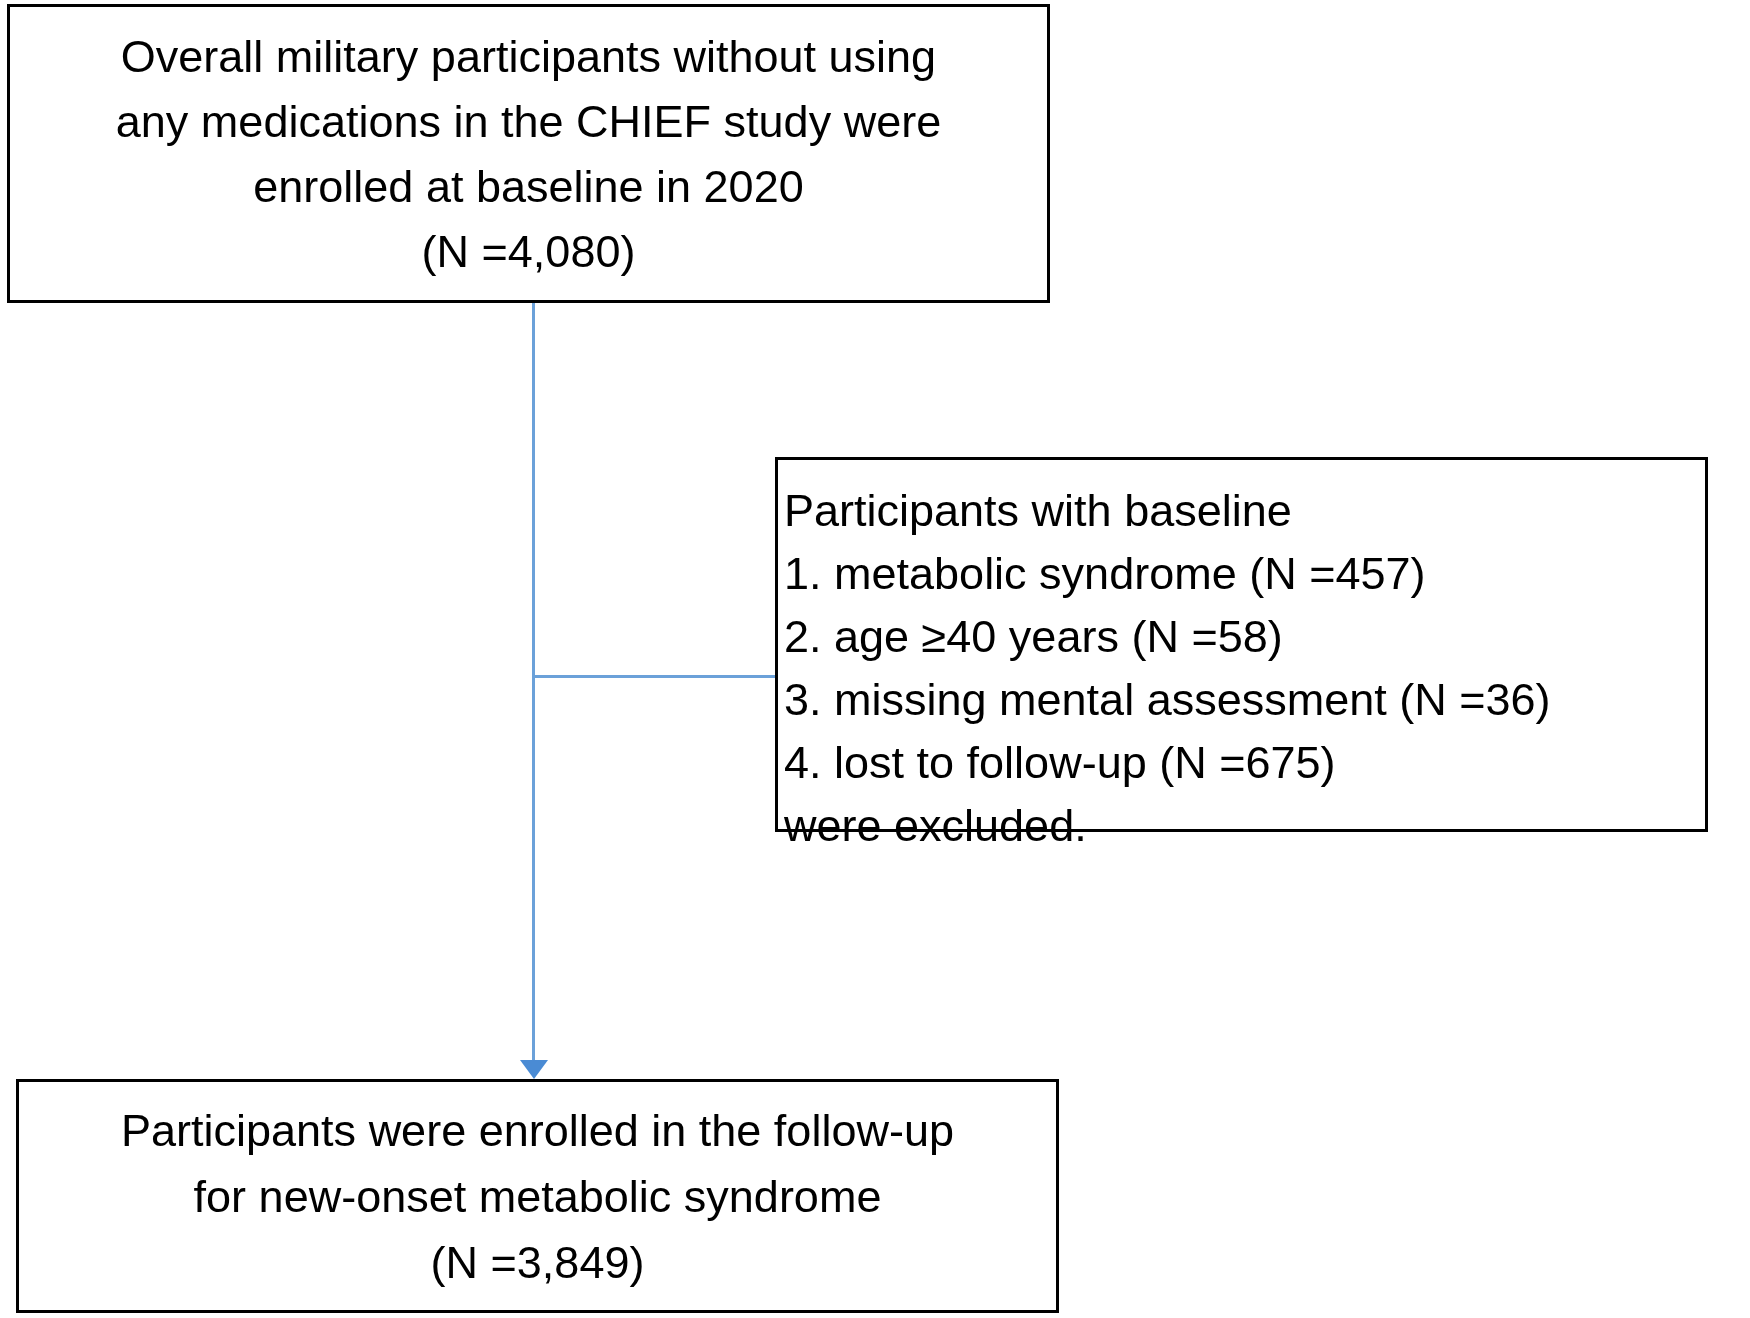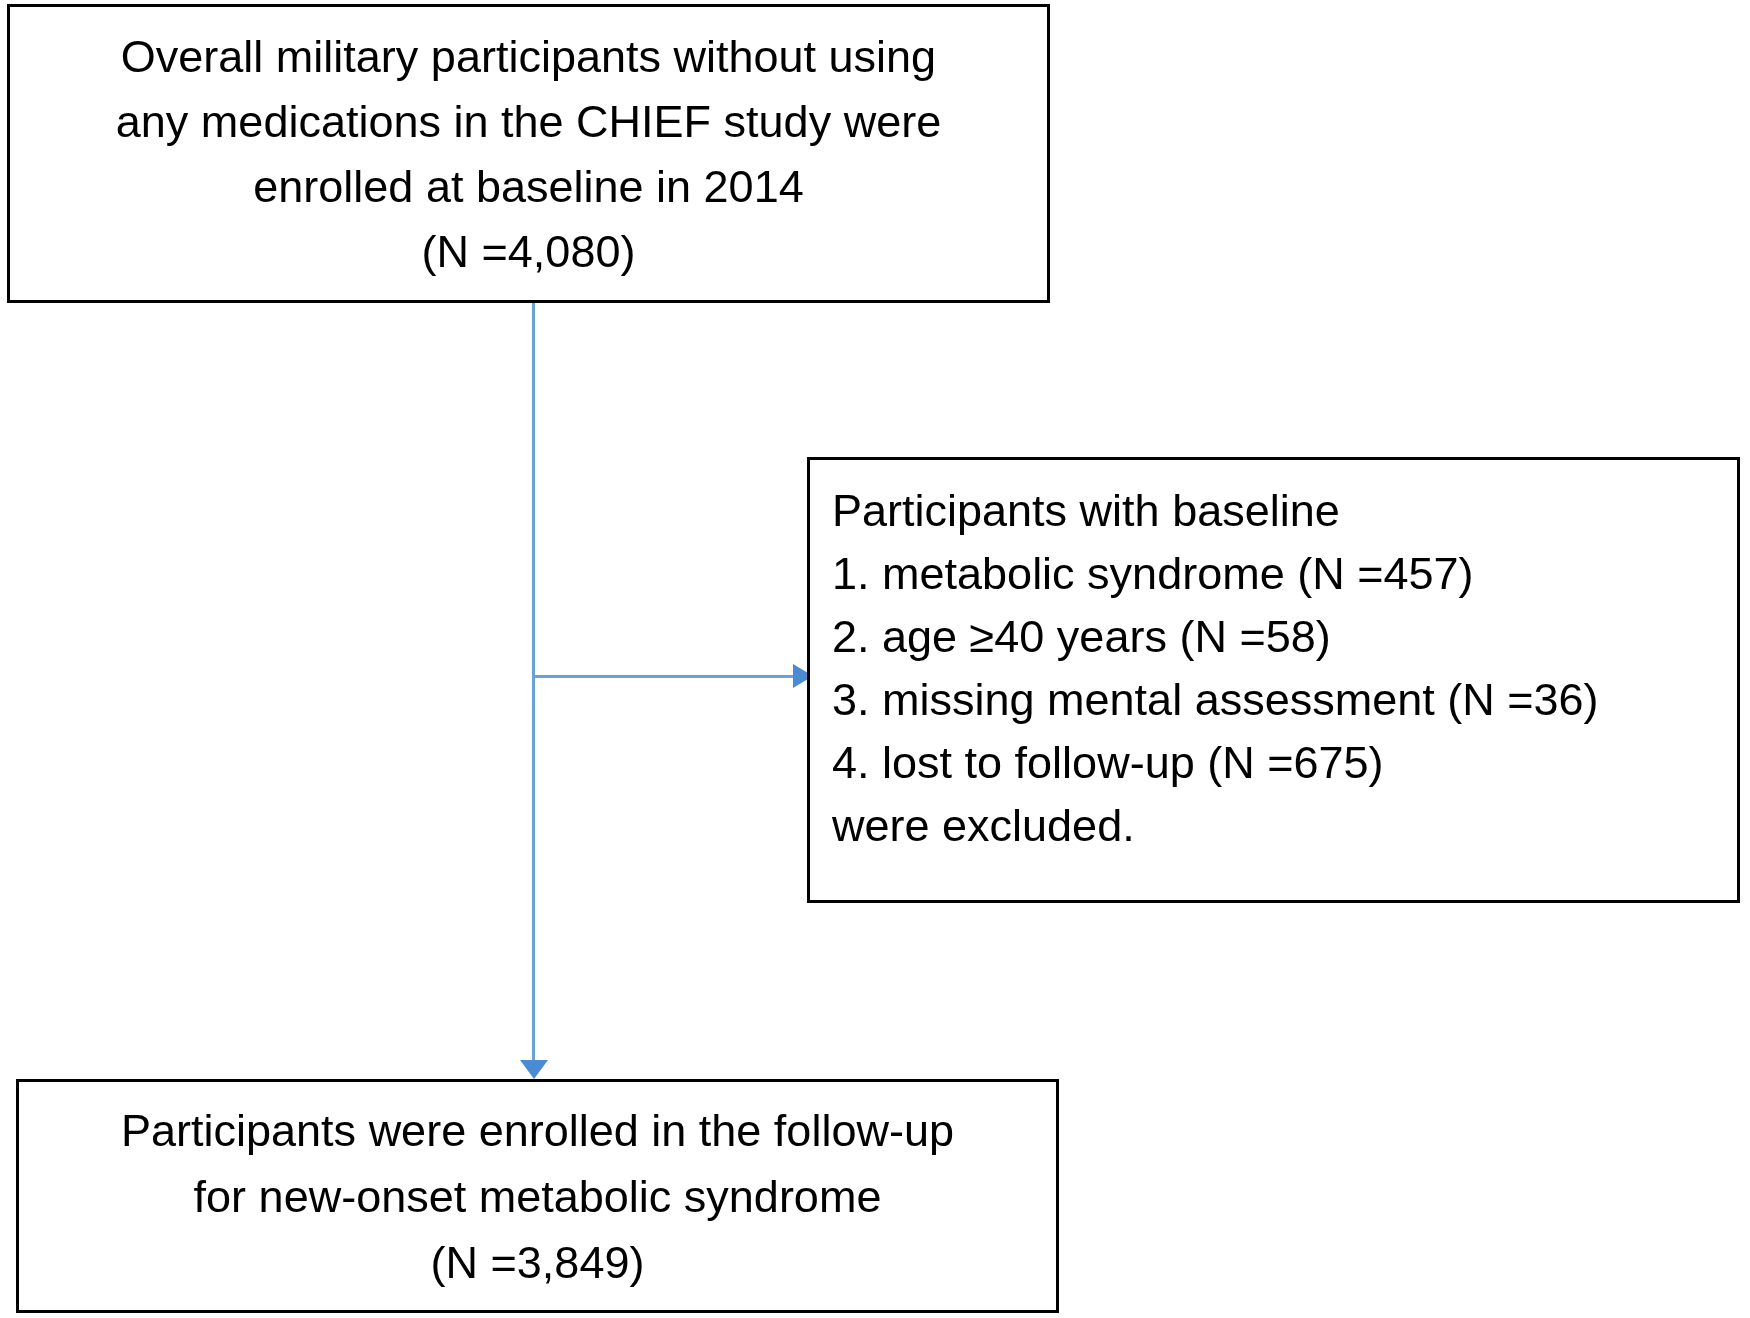--- a/index.html
+++ b/index.html
@@ -37,23 +37,23 @@
     left: 7px; top: 4px;
     width: 1043px; height: 299px;
     padding-top: 17px;
   }
   .box-enrollment .box-text {
     text-align: center;
     line-height: 65px;
   }
   
   .box-exclusion {
-    left: 807px; top: 457px;
-    width: 933px; height: 446px;
-    padding: 19px 14px 0 22px;
+    left: 775px; top: 457px;
+    width: 933px; height: 375px;
+    padding: 19px 14px 0 6px;
   }
   .box-exclusion .box-text {
     text-align: left;
     line-height: 63px;
   }
   
   .box-followup {
     left: 16px; top: 1079px;
     width: 1043px; height: 234px;
     padding-top: 16px;
@@ -93,21 +93,21 @@
   }
 </style>
 </head>
 <body>
 
 <div class="canvas">
 
   <div class="flow-box box-enrollment">
     <div class="box-text">Overall military participants without using
 any medications in the CHIEF study were
-enrolled at baseline in 2014
+enrolled at baseline in 2020
 (N =4,080)</div>
   </div>
 
   <div class="v-line"></div>
   <div class="arrow-down"></div>
 
   <div class="h-line"></div>
   <div class="arrow-right"></div>
 
   <div class="flow-box box-exclusion">

